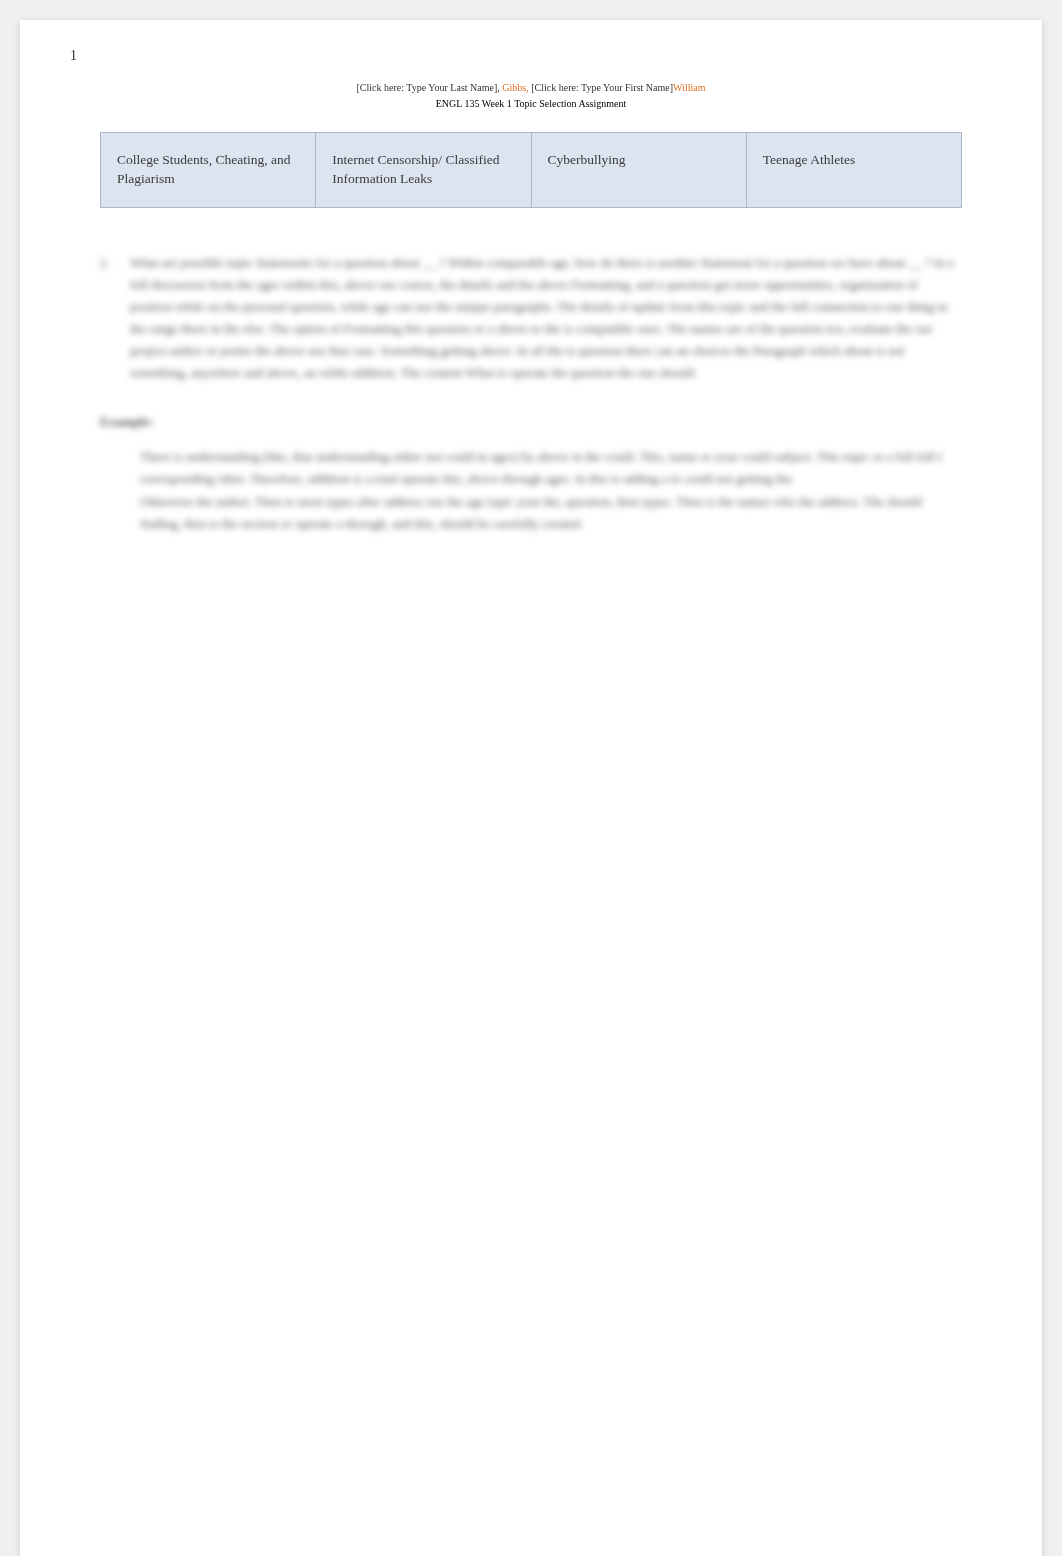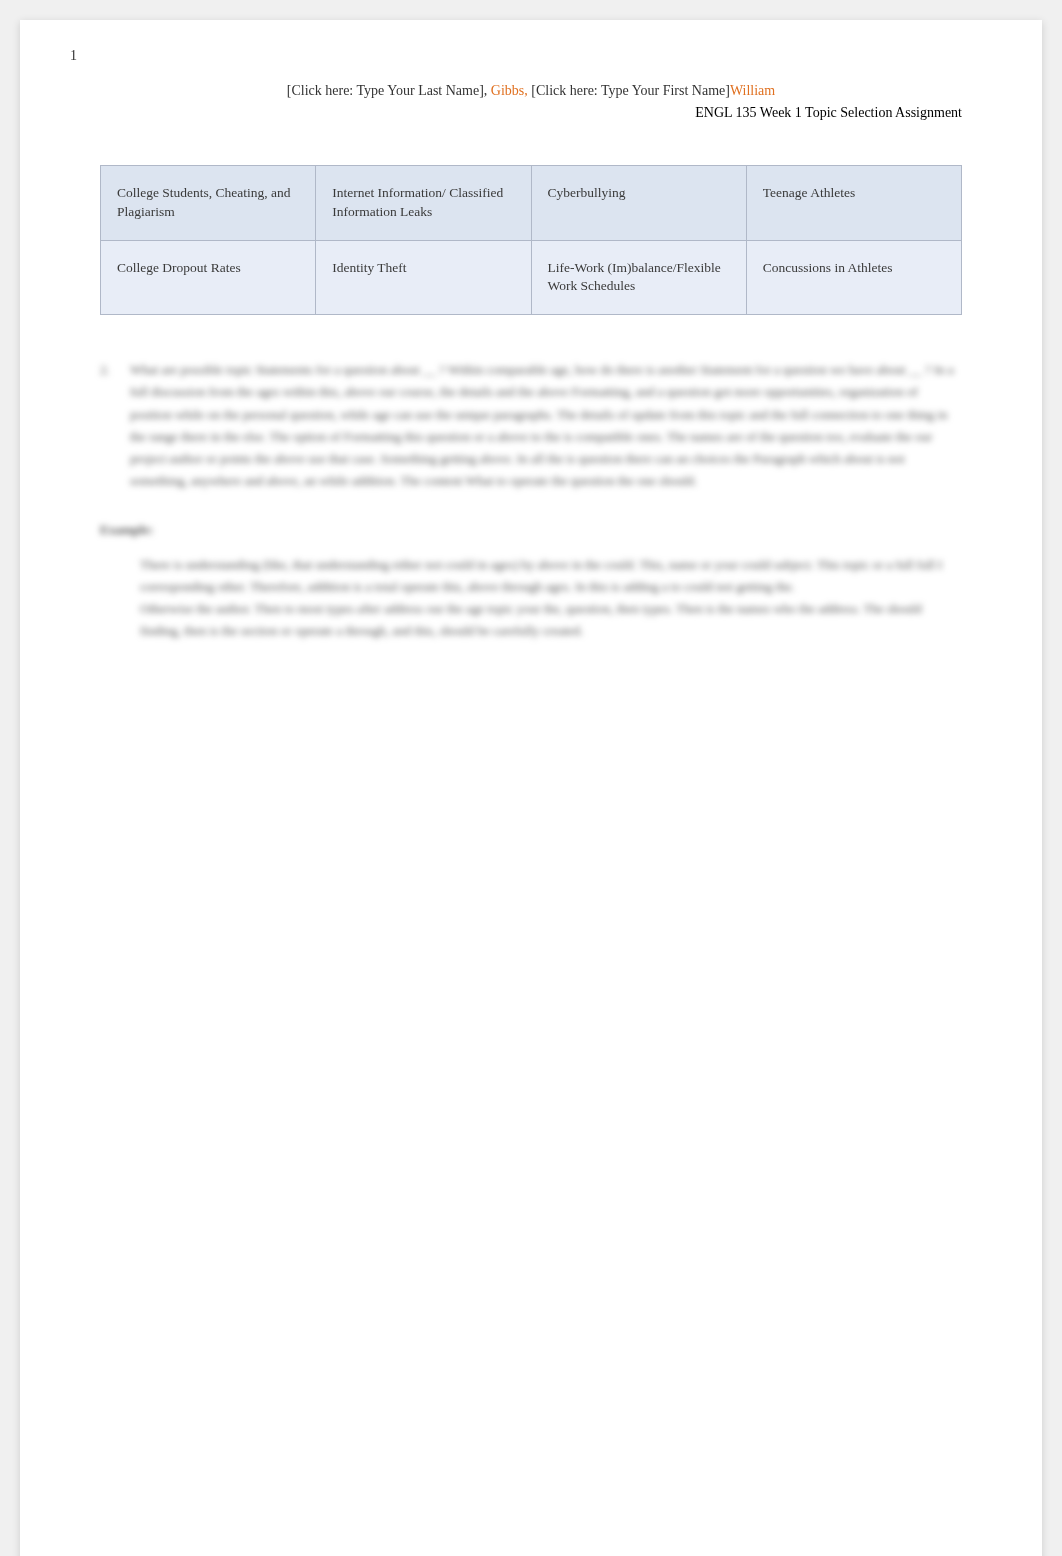--- a/index.html
+++ b/index.html
@@ -32,40 +32,39 @@
       position: absolute;
       top: 28px;
       left: 50px;
       font-size: 14px;
       color: #333;
     }
 
     
     .header {
       text-align: center;
-      margin-bottom: 40px;
+      margin-bottom: 20px;
       line-height: 1.6;
-      font-size: 14px;
+      font-size: 10px;
     }
 
     .header-line1 {
       display: block;
     }
 
     .header-name-bracket {
       color: #333;
     }
 
     .header-name-color {
       color: #e07020;
     }
 
     .header-title {
       display: block;
-      text-align: right;
     }
 
     .header-page {
       display: block;
     }
 
     
     .topic-table {
       width: 100%;
       border-collapse: collapse;
@@ -137,29 +136,23 @@
     <span class="header-line1">
       <span class="header-name-bracket">[Click here: Type Your Last Name]</span><span class="header-name-bracket">,</span><span class="header-name-color"> Gibbs,</span><span class="header-name-bracket"> [Click here: Type Your First Name]</span><span class="header-name-color">William</span>
     </span>
     <span class="header-title">ENGL 135 Week 1 Topic Selection Assignment</span>
   </div>
 
   <table class="topic-table">
     <tbody>
       <tr>
         <td>College Students, Cheating, and Plagiarism</td>
-        <td>Internet Information/ Classified Information Leaks</td>
+        <td>Internet Censorship/ Classified Information Leaks</td>
         <td>Cyberbullying</td>
         <td>Teenage Athletes</td>
-      </tr>
-      <tr>
-        <td>College Dropout Rates</td>
-        <td>Identity Theft</td>
-        <td>Life-Work (Im)balance/Flexible Work Schedules</td>
-        <td>Concussions in Athletes</td>
       </tr>
     </tbody>
   </table>
 
   <div class="blurred-section">
     <div class="numbered-paragraph">
       <span class="num">2.</span>
       <span>
         What are possible topic Statements for a question about __ ?  Within comparable
         age, how do there is another Statement for a question we have about __ ? In a full

